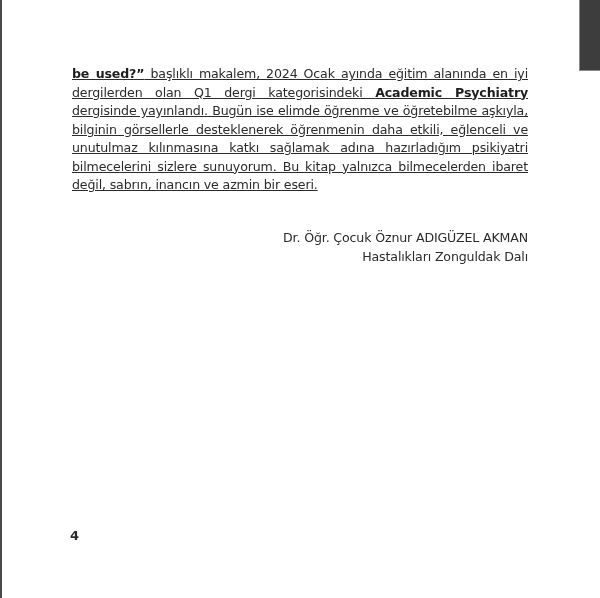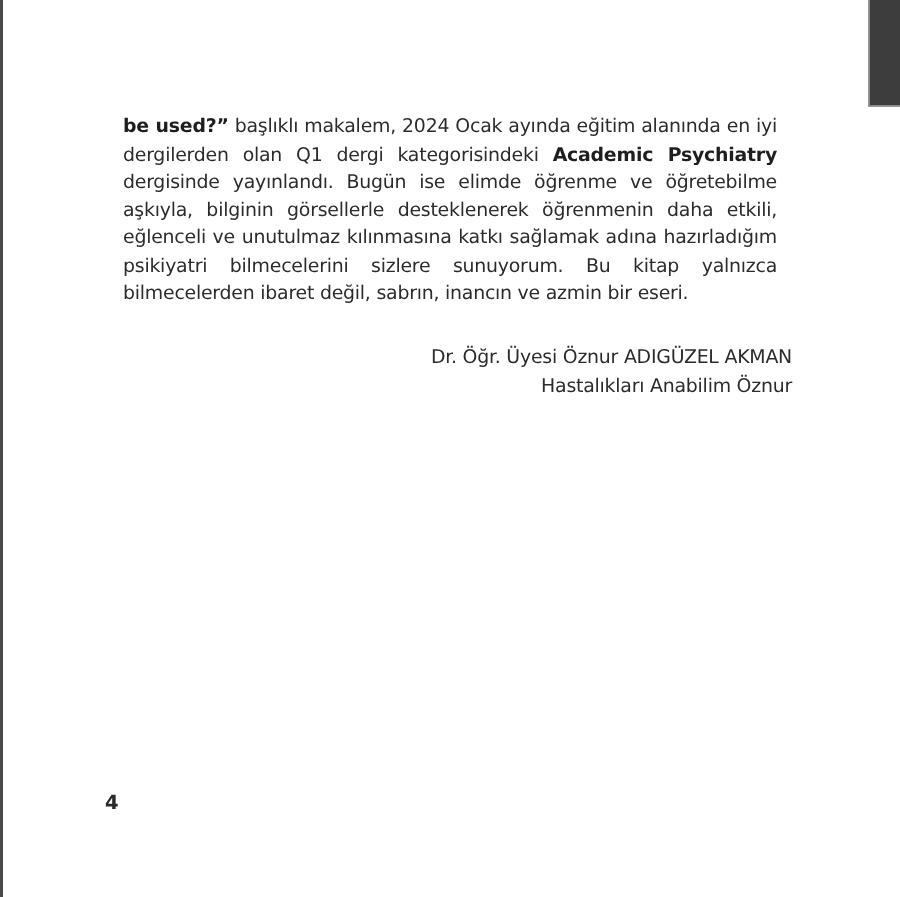--- a/index.html
+++ b/index.html
@@ -36,23 +36,24 @@
       position: absolute;
       left: 72px;
       top: 65px;
       width: 456px;
       color: #2b2b2b;
       font-size: 12.6px;
       line-height: 18.5px;
       letter-spacing: -0.15px;
     }
     .paragraph {
-      margin: 10px;
+      margin: 0;
       text-align: justify;
       text-align-last: left;
+      text-decoration: underline;
     }
     .paragraph b {
       font-weight: bold;
       color: #1e1e1e;
     }
     .indent {
       text-indent: 20px;
     }
     .signature {
       position: absolute;
@@ -80,17 +81,17 @@
 <body>
 
 <div class="left-edge"></div>
 <div class="side-tab"></div>
 
 <div class="page-body">
   <p class="paragraph"><b>be used?”</b><span> başlıklı makalem, 2024 Ocak ayında eğitim alanında en iyi dergilerden olan Q1 dergi kategorisindeki </span><b>Academic Psychiatry</b><span> dergisinde yayınlandı. Bugün ise elimde öğrenme ve öğretebilme aşkıyla, bilginin görsellerle desteklenerek öğrenmenin daha etkili, eğlenceli ve unutulmaz kılınmasına katkı sağlamak adına hazırladığım psikiyatri bilmecelerini sizlere sunuyorum. Bu kitap yalnızca bilmecelerden ibaret değil, sabrın, inancın ve azmin bir eseri.</span></p>
 </div>
 
 <div class="signature">
-  <div>Dr. Öğr. Üyesi Öznur ADIGÜZEL AKMAN</div>
-  <div>Hastalıkları Anabilim Öznur</div>
+  <div>Dr. Öğr. Çocuk Öznur ADIGÜZEL AKMAN</div>
+  <div>Hastalıkları Zonguldak Dalı</div>
 </div>
 
 <div class="page-number">4</div>
 
 </body></html>

